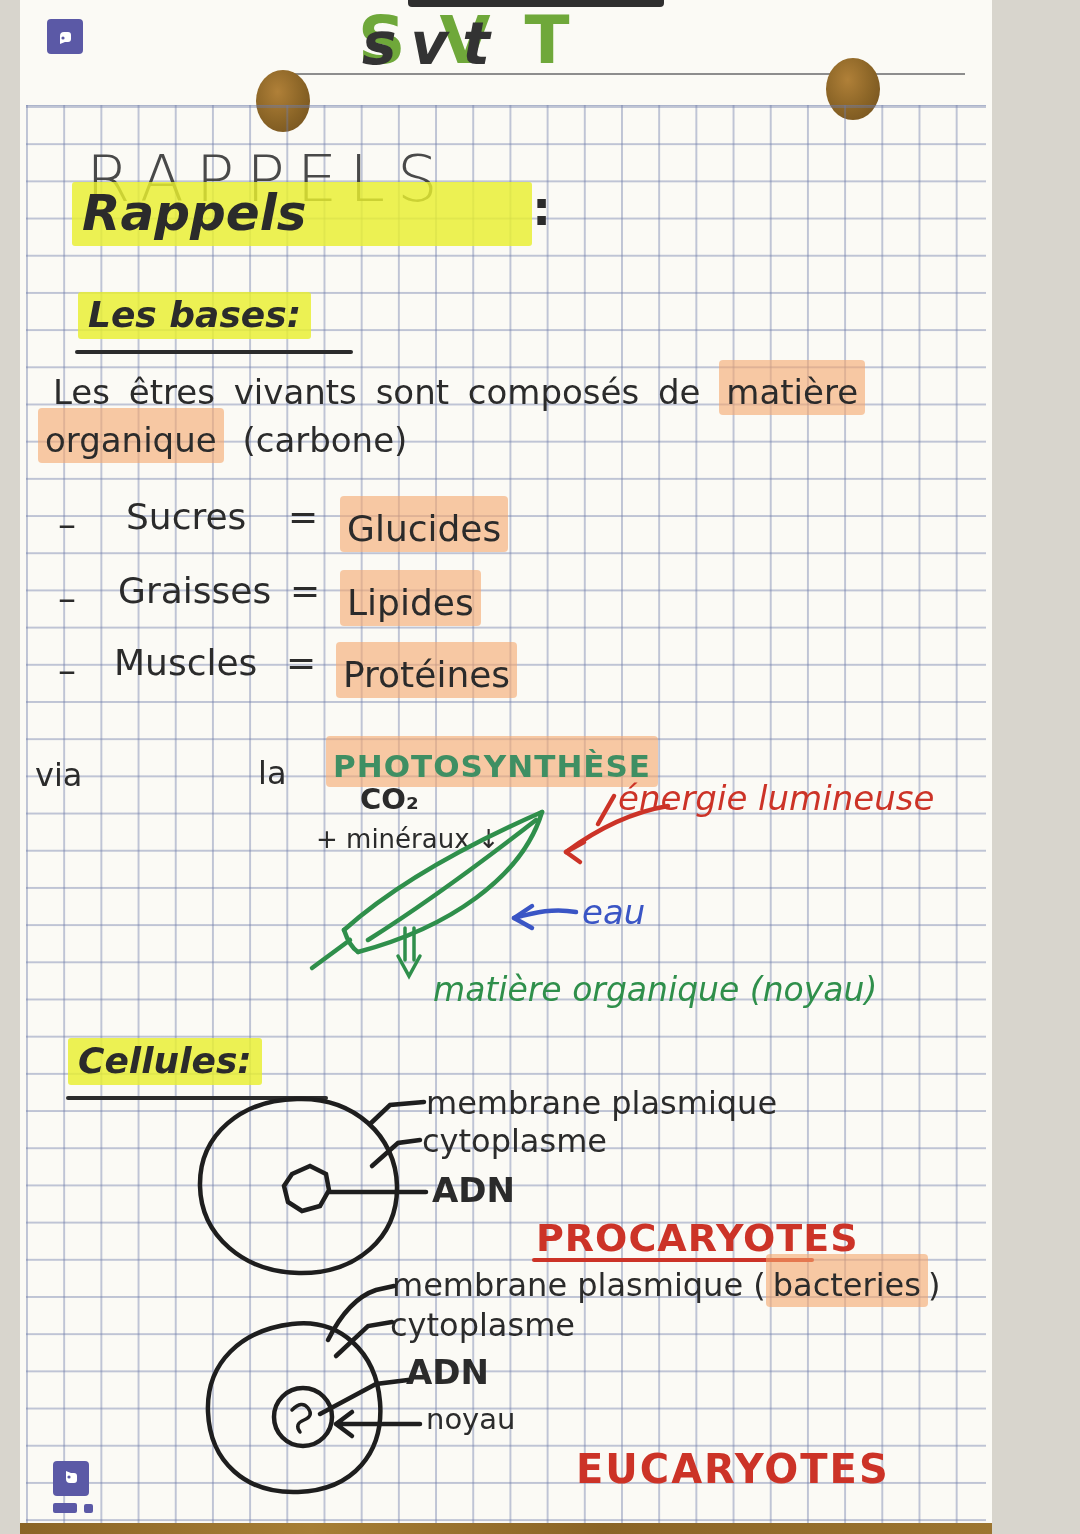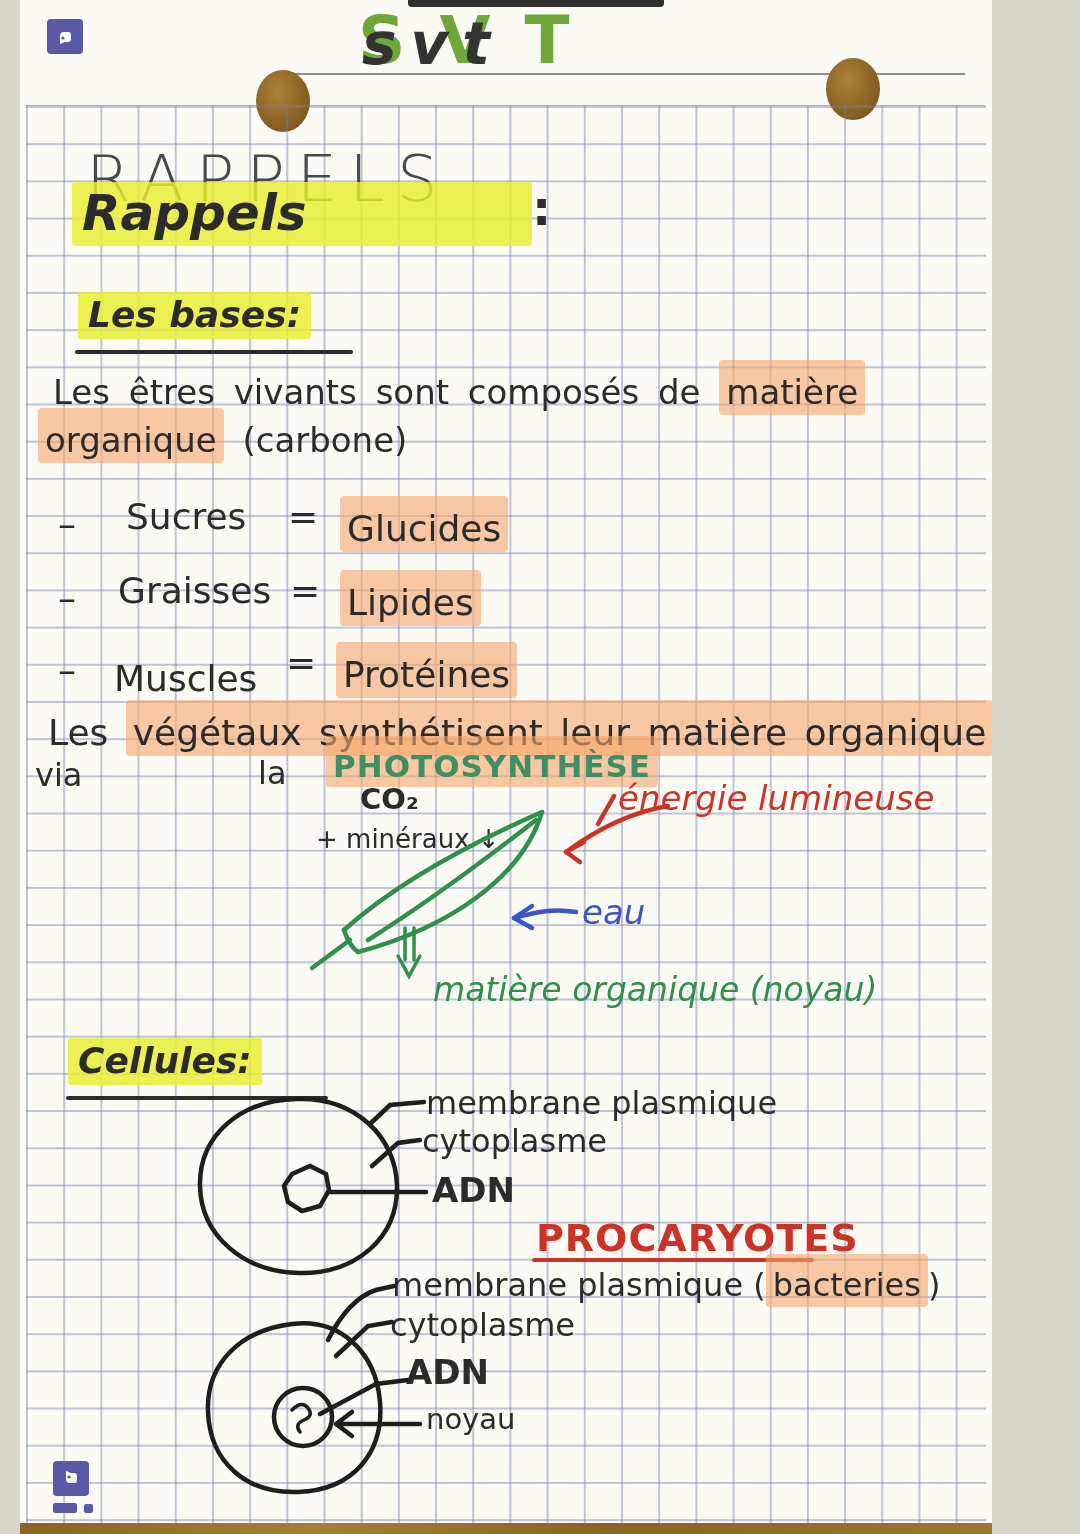--- a/index.html
+++ b/index.html
@@ -96,29 +96,25 @@
     <span class="abs hl-o" style="left:282px;top:0;">Glucides</span>
   </div>
   <div class="abs hw" style="left:38px;top:570px;font-size:36px;">
     <span class="abs" style="left:0;top:8px;">–</span>
     <span class="abs" style="left:60px;top:0;">Graisses</span>
     <span class="abs" style="left:232px;top:0;">=</span>
     <span class="abs hl-o" style="left:282px;top:0;text-align:right;">Lipides</span>
   </div>
   <div class="abs hw" style="left:38px;top:642px;font-size:36px;">
     <span class="abs" style="left:0;top:8px;">–</span>
-    <span class="abs" style="left:56px;top:16px;">Muscles</span>
+    <span class="abs" style="left:56px;top:0;">Muscles</span>
     <span class="abs" style="left:228px;top:0;">=</span>
     <span class="abs hl-o" style="left:278px;top:0;">Protéines</span>
   </div>
 
-  <div class="abs hw" style="left:28px;top:712px;font-size:36px;word-spacing:6px;white-space:nowrap;">
-    <span>Les</span>
-    <span class="hl-o">végétaux synthétisent leur matière organique</span>
-  </div>
   <div class="abs hw" style="left:15px;top:756px;font-size:32px;">via</div>
   <div class="abs hw" style="left:238px;top:754px;font-size:32px;">la</div>
   <div class="abs" style="left:306px;top:748px;">
     <span class="hl-o dgreen" style="font-size:31px;font-weight:bold;letter-spacing:1px;">PHOTOSYNTHÈSE</span>
   </div>
 
   <div class="abs hw" style="left:340px;top:782px;font-size:29px;font-weight:bold;">CO₂</div>
   <div class="abs hw" style="left:296px;top:824px;font-size:26px;">
     <span>+ minéraux</span>
     <span>↓</span>
@@ -137,20 +133,21 @@
   <div class="abs hw" style="left:412px;top:1170px;font-size:34px;font-weight:bold;">ADN</div>
   <div class="abs hw red" style="left:516px;top:1216px;font-size:38px;font-weight:bold;letter-spacing:1px;">PROCARYOTES</div>
   <div class="abs" style="left:512px;top:1258px;width:282px;height:4px;background:#cc3327;border-radius:2px;"></div>
 
   <div class="abs hw" style="left:372px;top:1266px;font-size:32px;white-space:nowrap;">
     <span>membrane plasmique (</span><span class="hl-o">bacteries</span><span>)</span>
   </div>
   <div class="abs hw" style="left:370px;top:1306px;font-size:32px;">cytoplasme</div>
   <div class="abs hw" style="left:386px;top:1352px;font-size:34px;font-weight:bold;">ADN</div>
   <div class="abs hw" style="left:406px;top:1402px;font-size:29px;">noyau</div>
+  <div class="abs hw red" style="left:556px;top:1446px;font-size:40px;font-weight:bold;letter-spacing:2px;">EUCARYOTES</div>
 
   <svg class="overlay" width="1080" height="1534" viewBox="0 0 1080 1534">
 
     <g stroke="#cc3327" stroke-width="4.5" fill="none" stroke-linecap="round">
       <path d="M578,824 L594,796"></path>
       <path d="M648,806 C612,812 576,830 546,852"></path>
       <path d="M546,852 L564,842 M546,852 L560,862"></path>
     </g>
 
     <g stroke="#2f8f4b" stroke-width="4.5" fill="none" stroke-linecap="round">

